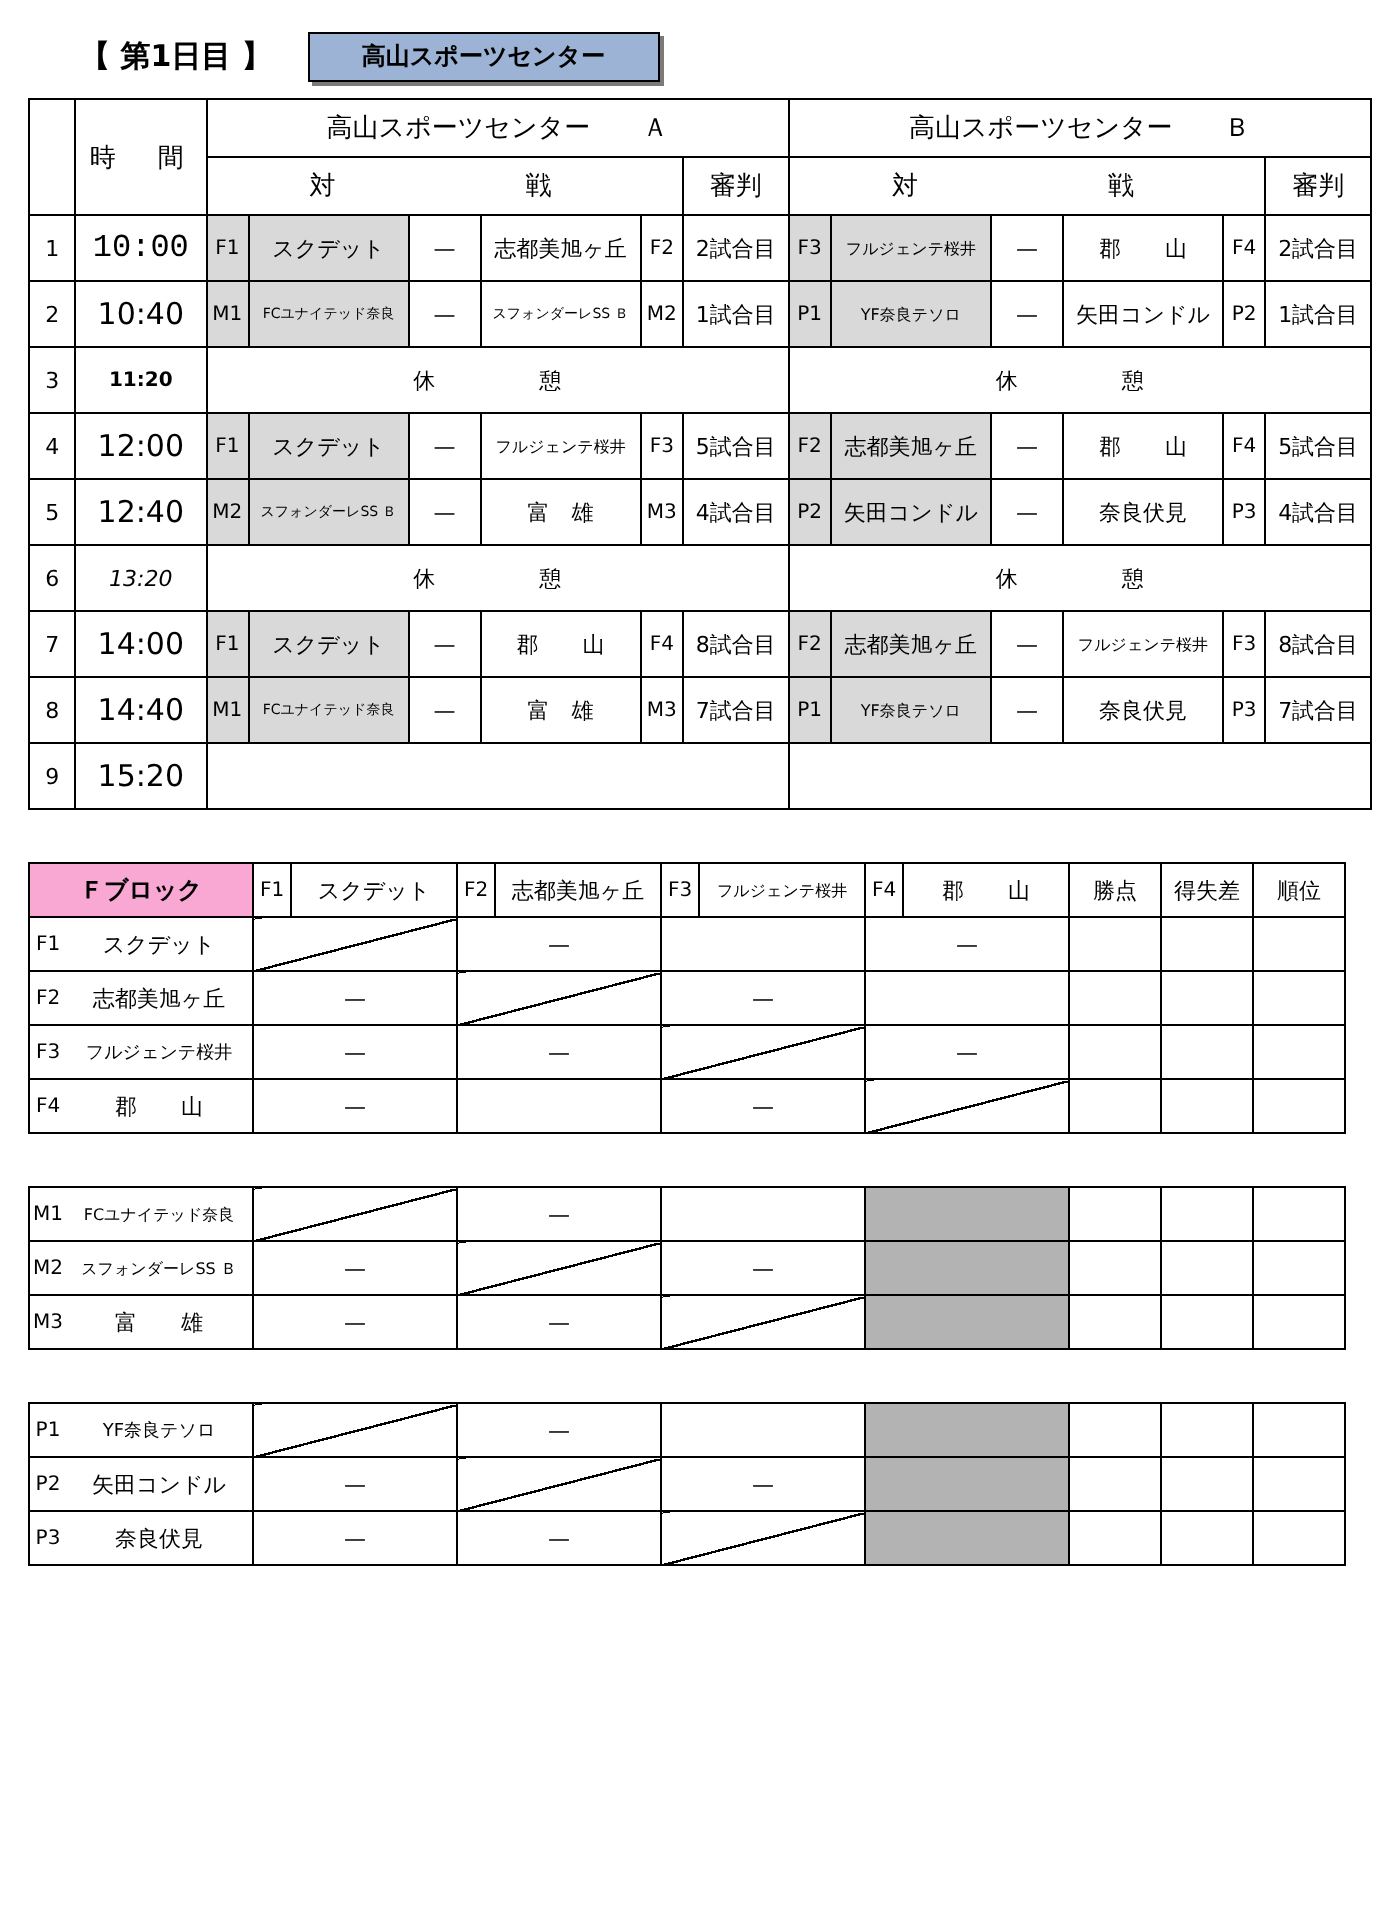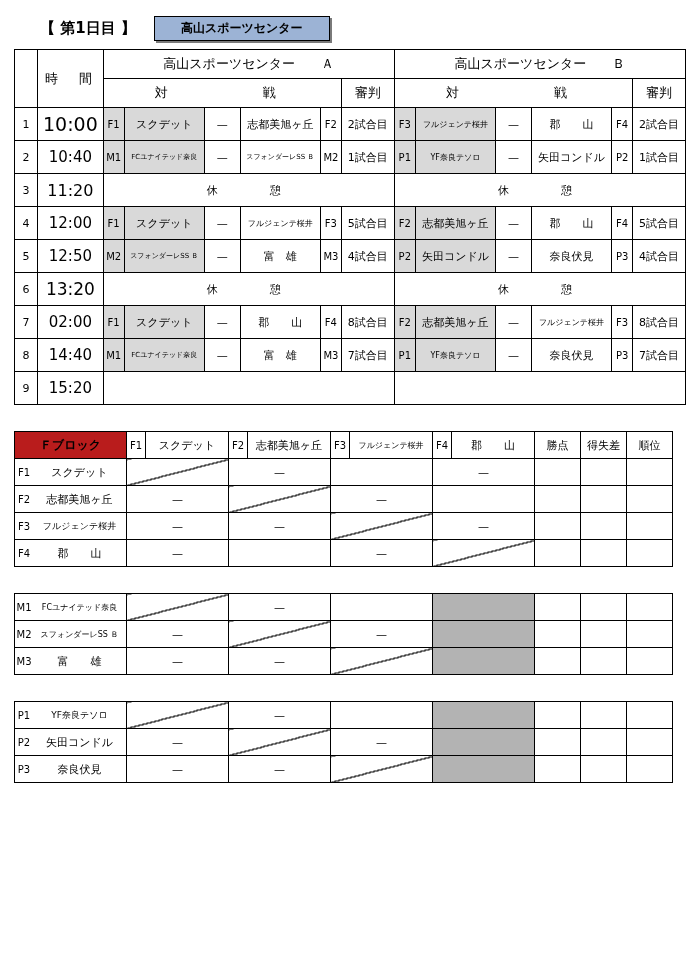--- a/index.html
+++ b/index.html
@@ -117,21 +117,21 @@
     border: 1px solid #000;
     font-size: 11px;
     font-family: "DejaVu Sans", sans-serif;
     text-align: center;
     vertical-align: middle;
     height: 26px;
     padding: 0;
     position: relative;
   }
   .block .bhdr {
-    background: #b91c1c;
+    background: #f9a8d4;
     font-weight: bold;
     font-size: 12px;
   }
   .block .rowhdr {
     font-size: 11px;
   }
   .blk-label-col { width: 112px; }
   .blk-team-col { width: 84px; }
   .blk-pts-col { width: 46px; }
   .gray { background: #b3b3b3; }
@@ -202,21 +202,21 @@
       <tr>
         <td class="hdr vs-head" colspan="5">対　　　戦</td>
         <td class="hdr">審判</td>
         <td class="hdr vs-head" colspan="5">対　　　戦</td>
         <td class="hdr">審判</td>
       </tr>
     </tbody>
     <tbody id="sched-body">
         <tr>
           <td>1</td>
-          <td class="time-col" style="font-size: 19px;">10:00</td>
+          <td class="time-col" style="font-size: 16px; font-family: Liberation Mono, monospace;">10:00</td>
           <td class="shade" style="font-size: 10px;">F1</td>
           <td class="shade team-name">スクデット</td>
           <td>—</td>
           <td class="team-name">志都美旭ヶ丘</td>
           <td style="font-size: 10px;">F2</td>
           <td class="ref-col">2試合目</td>
           <td class="shade" style="font-size: 10px;">F3</td>
           <td class="shade team-name small">フルジェンテ桜井</td>
           <td>—</td>
           <td class="team-name">郡　　山</td>
@@ -234,21 +234,21 @@
           <td class="ref-col">1試合目</td>
           <td class="shade" style="font-size: 10px;">P1</td>
           <td class="shade team-name small">YF奈良テソロ</td>
           <td>—</td>
           <td class="team-name">矢田コンドル</td>
           <td style="font-size: 10px;">P2</td>
           <td class="ref-col">1試合目</td>
         </tr>
         <tr>
           <td>3</td>
-          <td class="time-col" style="font-size: 16px;">11:20</td>
+          <td class="time-col" style="font-size: 10px; font-weight: bold;">11:20</td>
           <td colspan="6" class="rest">休　　憩</td>
           <td colspan="6" class="rest">休　　憩</td>
         </tr>
         <tr>
           <td>4</td>
           <td class="time-col" style="font-size: 15px;">12:00</td>
           <td class="shade" style="font-size: 10px;">F1</td>
           <td class="shade team-name">スクデット</td>
           <td>—</td>
           <td class="team-name small">フルジェンテ桜井</td>
@@ -256,43 +256,43 @@
           <td class="ref-col">5試合目</td>
           <td class="shade" style="font-size: 10px;">F2</td>
           <td class="shade team-name">志都美旭ヶ丘</td>
           <td>—</td>
           <td class="team-name">郡　　山</td>
           <td style="font-size: 10px;">F4</td>
           <td class="ref-col">5試合目</td>
         </tr>
         <tr>
           <td>5</td>
-          <td class="time-col" style="font-size: 15px;">12:50</td>
+          <td class="time-col" style="font-size: 15px;">12:40</td>
           <td class="shade" style="font-size: 10px;">M2</td>
           <td class="shade team-name xsmall">スフォンダーレSS Ｂ</td>
           <td>—</td>
           <td class="team-name">富　雄</td>
           <td style="font-size: 10px;">M3</td>
           <td class="ref-col">4試合目</td>
           <td class="shade" style="font-size: 10px;">P2</td>
           <td class="shade team-name">矢田コンドル</td>
           <td>—</td>
           <td class="team-name">奈良伏見</td>
           <td style="font-size: 10px;">P3</td>
           <td class="ref-col">4試合目</td>
         </tr>
         <tr>
           <td>6</td>
-          <td class="time-col" style="font-size: 17px;">13:20</td>
+          <td class="time-col" style="font-size: 11px; font-style: italic;">13:20</td>
           <td colspan="6" class="rest">休　　憩</td>
           <td colspan="6" class="rest">休　　憩</td>
         </tr>
         <tr>
           <td>7</td>
-          <td class="time-col" style="font-size: 15px;">02:00</td>
+          <td class="time-col" style="font-size: 15px;">14:00</td>
           <td class="shade" style="font-size: 10px;">F1</td>
           <td class="shade team-name">スクデット</td>
           <td>—</td>
           <td class="team-name">郡　　山</td>
           <td style="font-size: 10px;">F4</td>
           <td class="ref-col">8試合目</td>
           <td class="shade" style="font-size: 10px;">F2</td>
           <td class="shade team-name">志都美旭ヶ丘</td>
           <td>—</td>
           <td class="team-name small">フルジェンテ桜井</td>

